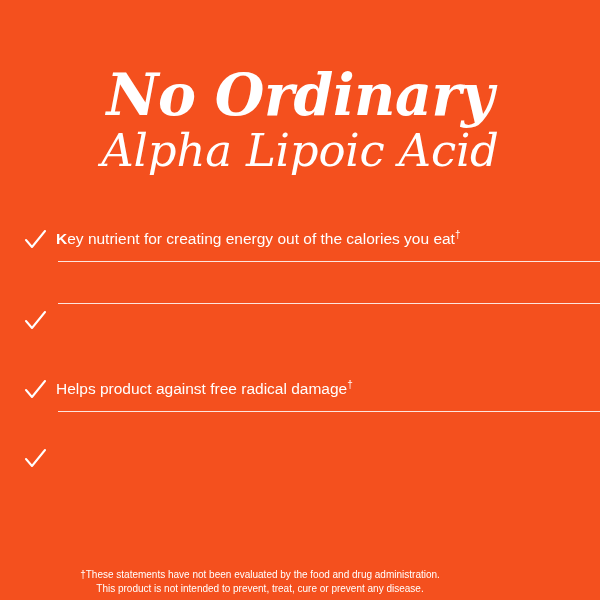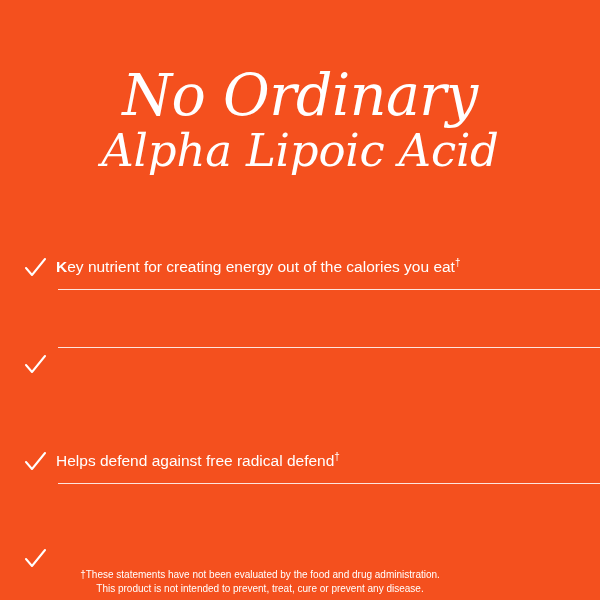--- a/index.html
+++ b/index.html
@@ -24,21 +24,21 @@
     position: absolute;
     left: 0;
     top: 66px;
     width: 600px;
     text-align: center;
     color: #ffffff;
   }
   .headline .line1 {
     display: block;
     font-family: "DejaVu Serif", serif;
-    font-weight: normal;
+    font-weight: bold;
     font-style: italic;
     font-size: 57px;
     line-height: 1.02;
     letter-spacing: -0.5px;
     white-space: nowrap;
   }
   .headline .line2 {
     display: block;
     font-family: "DejaVu Serif", serif;
     font-weight: normal;
@@ -52,21 +52,20 @@
     position: absolute;
     left: 22px;
     top: 222px;
     width: 556px;
   }
   .benefit {
     position: relative;
     padding: 0 0 0 34px;
     min-height: 52px;
     box-sizing: border-box;
-    margin-top: 28px;
   }
   .benefit .check {
     position: absolute;
     left: 2px;
     top: 8px;
     width: 22px;
     height: 22px;
     display: block;
   }
   .benefit .check svg {
@@ -142,21 +141,21 @@
     </div>
 
     <div class="spacer-sm"></div>
 
     <div class="benefit">
       <span class="check">
         <svg width="22" height="22" viewBox="0 0 22 22" aria-hidden="true">
           <path d="M2 10 L8 17 L21 1" fill="none" stroke="#ffffff" stroke-width="2" stroke-linecap="round" stroke-linejoin="round"></path>
         </svg>
       </span>
-      <span class="text"><span>Helps defend against free radical defend</span><span class="sup">†</span></span>
+      <span class="text"><span>Helps product against free radical damage</span><span class="sup">†</span></span>
       <div class="rule"></div>
     </div>
 
     <div class="spacer-sm"></div>
 
     <div class="benefit">
       <span class="check">
         <svg width="22" height="22" viewBox="0 0 22 22" aria-hidden="true">
           <path d="M2 10 L8 17 L21 1" fill="none" stroke="#ffffff" stroke-width="2" stroke-linecap="round" stroke-linejoin="round"></path>
         </svg>

